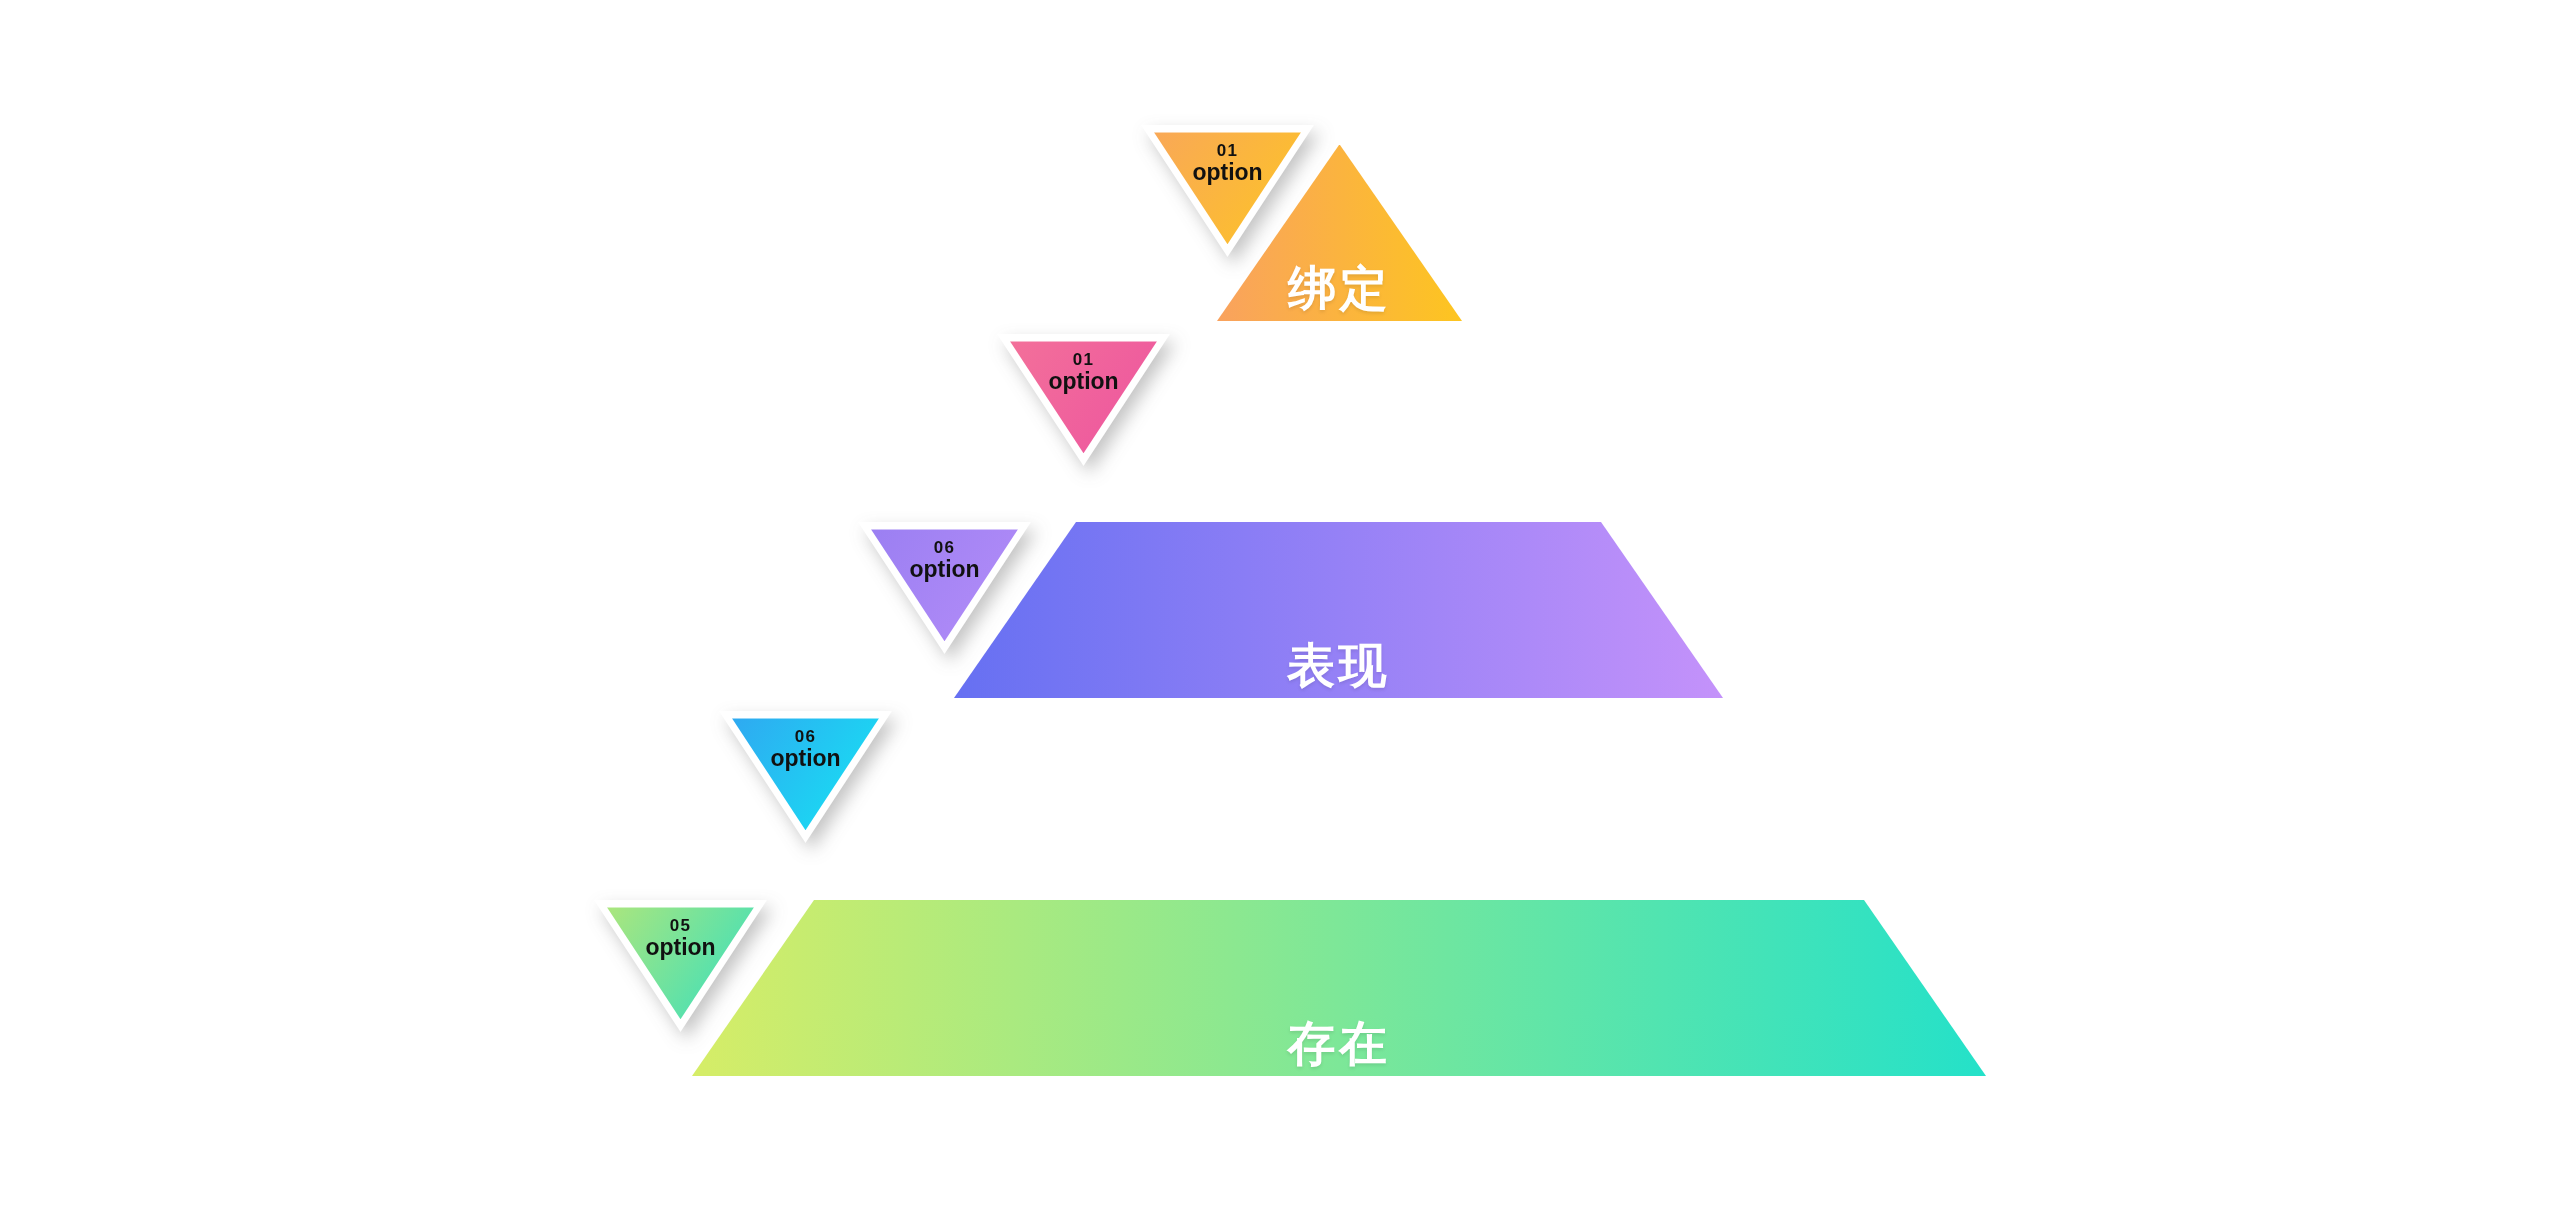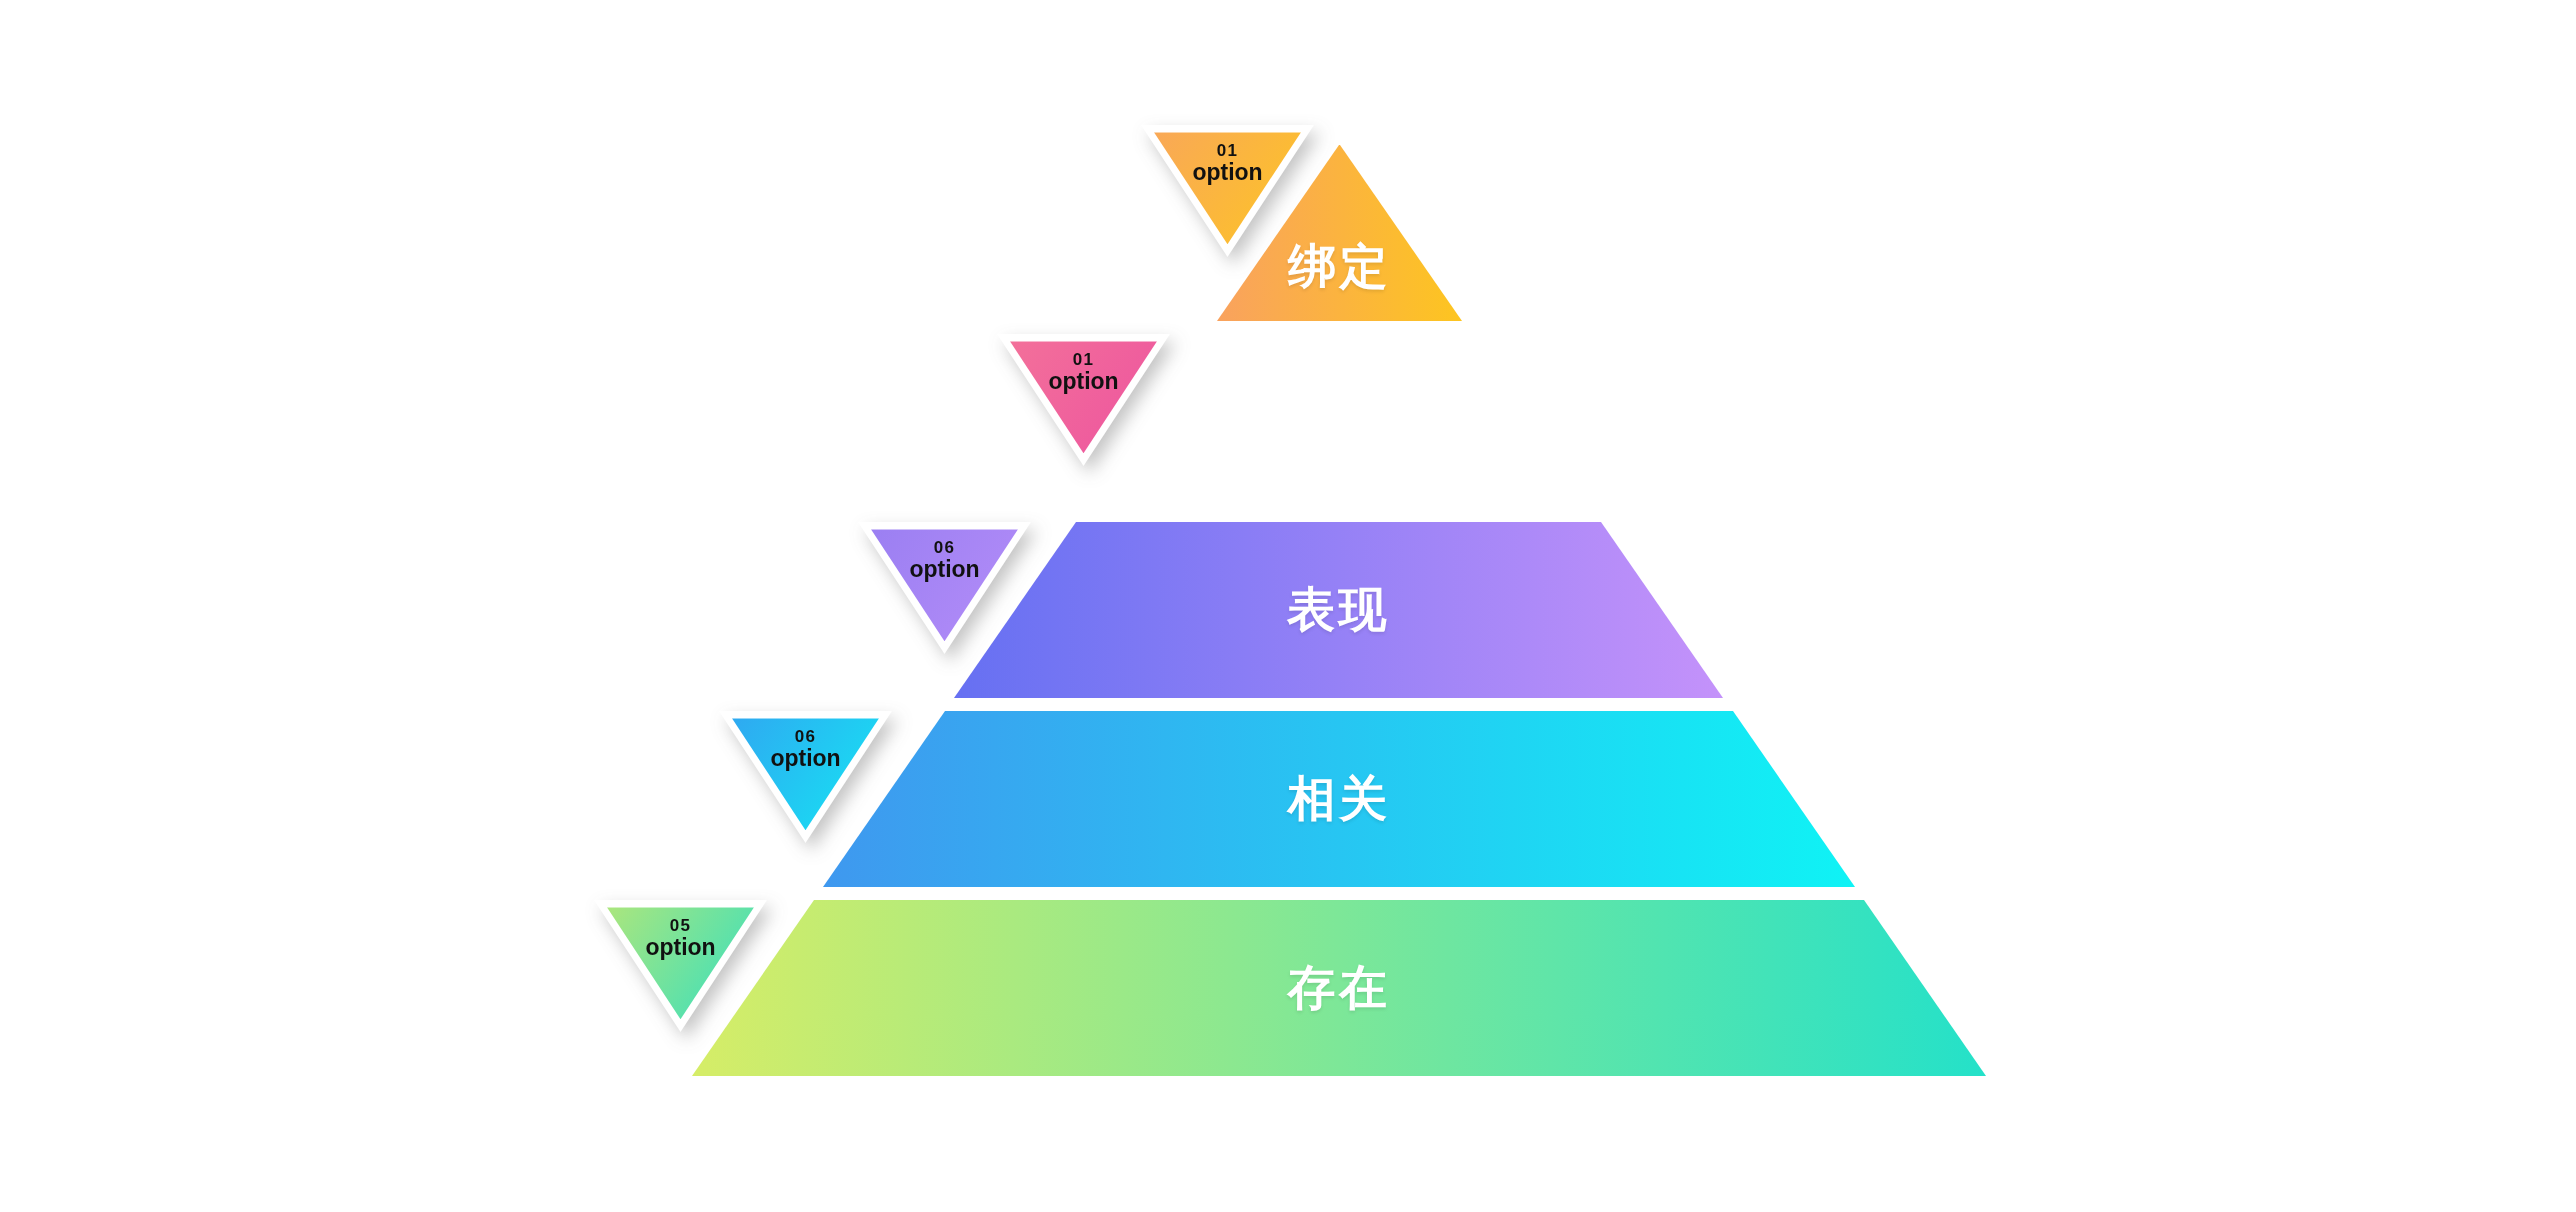--- a/index.html
+++ b/index.html
@@ -14,21 +14,21 @@
     height: 1212px;
     background: #ffffff;
     overflow: hidden;
   }
 
   
   .band {
     position: absolute;
     height: 176px;
     display: flex;
-    align-items: center;
+    align-items: flex-end;
     justify-content: center;
     clip-path: polygon(122px 0%, calc(100% - 122px) 0%, 100% 100%, 0% 100%);
     filter: drop-shadow(0 6px 9.7px rgba(90,90,90,0.18));
   }
   .band-0 { left: 1217px; top: 145px;  width: 245px;  padding-top: 67px; box-sizing: content-box; height: 109px; }
   .band-1 { left: 1086px; top: 334px;  width: 507px;  }
   .band-2 { left: 954px; top: 522px;  width: 769px; }
   .band-3 { left: 823px; top: 711px; width: 1032px; }
   .band-4 { left: 692px; top: 900px; width: 1294px; }
 
@@ -91,23 +91,20 @@
 <body>
 
 <div class="canvas">
 
   <div class="band band-0" style="background: linear-gradient(90deg, rgb(249, 162, 94), rgb(253, 197, 32));">
     <span class="band-label">绑定</span>
   </div>
   <div class="band band-2" style="background: linear-gradient(90deg, rgb(102, 112, 242), rgb(196, 146, 250));">
     <span class="band-label">表现</span>
   </div>
-  <div class="band band-3" style="background: linear-gradient(90deg, rgb(63, 152, 239), rgb(15, 243, 245));">
-    <span class="band-label">相关</span>
-  </div>
   <div class="band band-4" style="background: linear-gradient(90deg, rgb(214, 237, 103), rgb(36, 225, 201));">
     <span class="band-label">存在</span>
   </div>
 
   <div class="badge badge-0">
     <div class="badge-white"></div>
     <div class="badge-inner" style="background: linear-gradient(125deg, rgb(249, 168, 87), rgb(253, 197, 36));"></div>
     <div class="badge-text">
       <div class="badge-num">01</div>
       <div class="badge-opt">option</div>

